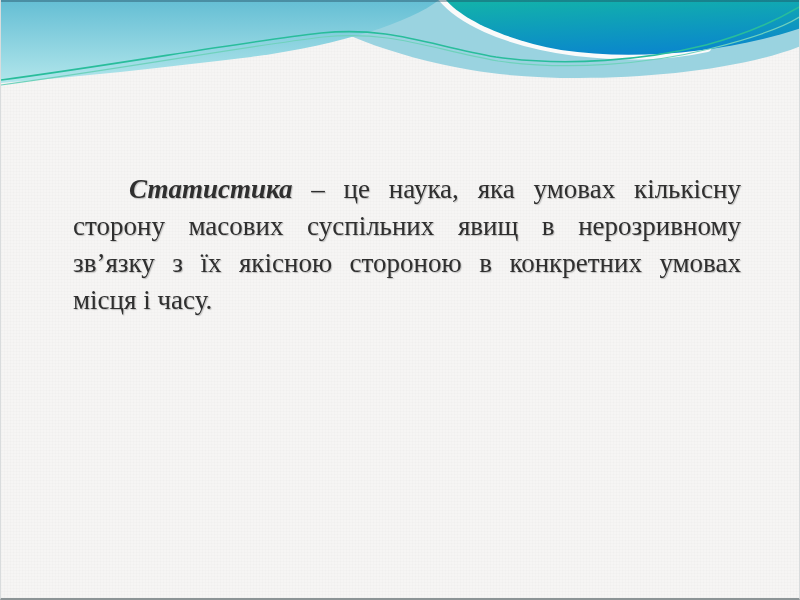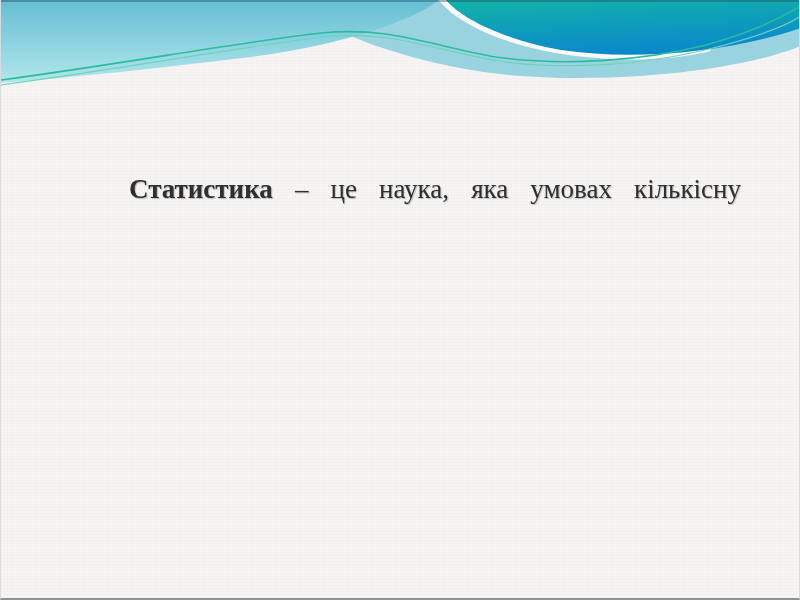--- a/index.html
+++ b/index.html
@@ -52,21 +52,21 @@
   }
   .line {
     text-align: justify;
   }
   .line.justify-full {
     text-align-last: justify;
   }
   .line.first-line {
     text-indent: 56px;
   }
-  .bold { font-weight: bold; }
+  .bold { font-weight: bold; font-style: italic; }
 </style>
 </head>
 <body>
 
 <div class="slide">
 
   <svg class="header-wave" viewBox="0 0 800 170" preserveAspectRatio="none" aria-hidden="true">
     <defs>
       <linearGradient id="tealGrad" x1="0" y1="0" x2="0" y2="1">
         <stop offset="0%" stop-color="#64bed4"></stop>
@@ -85,15 +85,18 @@
     <path d="M438,-6 C455,18 500,42 575,52 C630,58 668,56 706,48" fill="none" stroke-width="8" stroke-linecap="round" stroke="#fafafa"></path>
 
     <path d="M445,0 L800,0 L800,28 C735,50 640,62 560,50 C505,40 462,20 445,0 Z" fill="url(#blueGrad)"></path>
 
     <path d="M0,80 C120,64 240,42 320,33 C390,26 430,46 495,57 C565,67 645,60 705,45 C750,33 780,18 800,6" fill="none" stroke-width="1.6" stroke="#29bd9b"></path>
     <path d="M0,85 C120,69 240,47 322,37 C392,30 432,50 497,61 C567,71 648,64 708,49 C752,38 784,27 800,16" fill="none" stroke-width="1.2" stroke="#6fd2bc"></path>
   </svg>
 
   <div class="text-block">
     <div class="line first-line justify-full"><span class="bold">Статистика</span><span> – це наука, яка умовах кількісну</span></div>
+    <div class="line justify-full">сторону масових суспільних явищ в нерозривному</div>
+    <div class="line justify-full">зв’язку з їх якісною стороною в конкретних умовах</div>
+    <div class="line">місця і часу.</div>
   </div>
 
 </div>
 
 </body></html>

